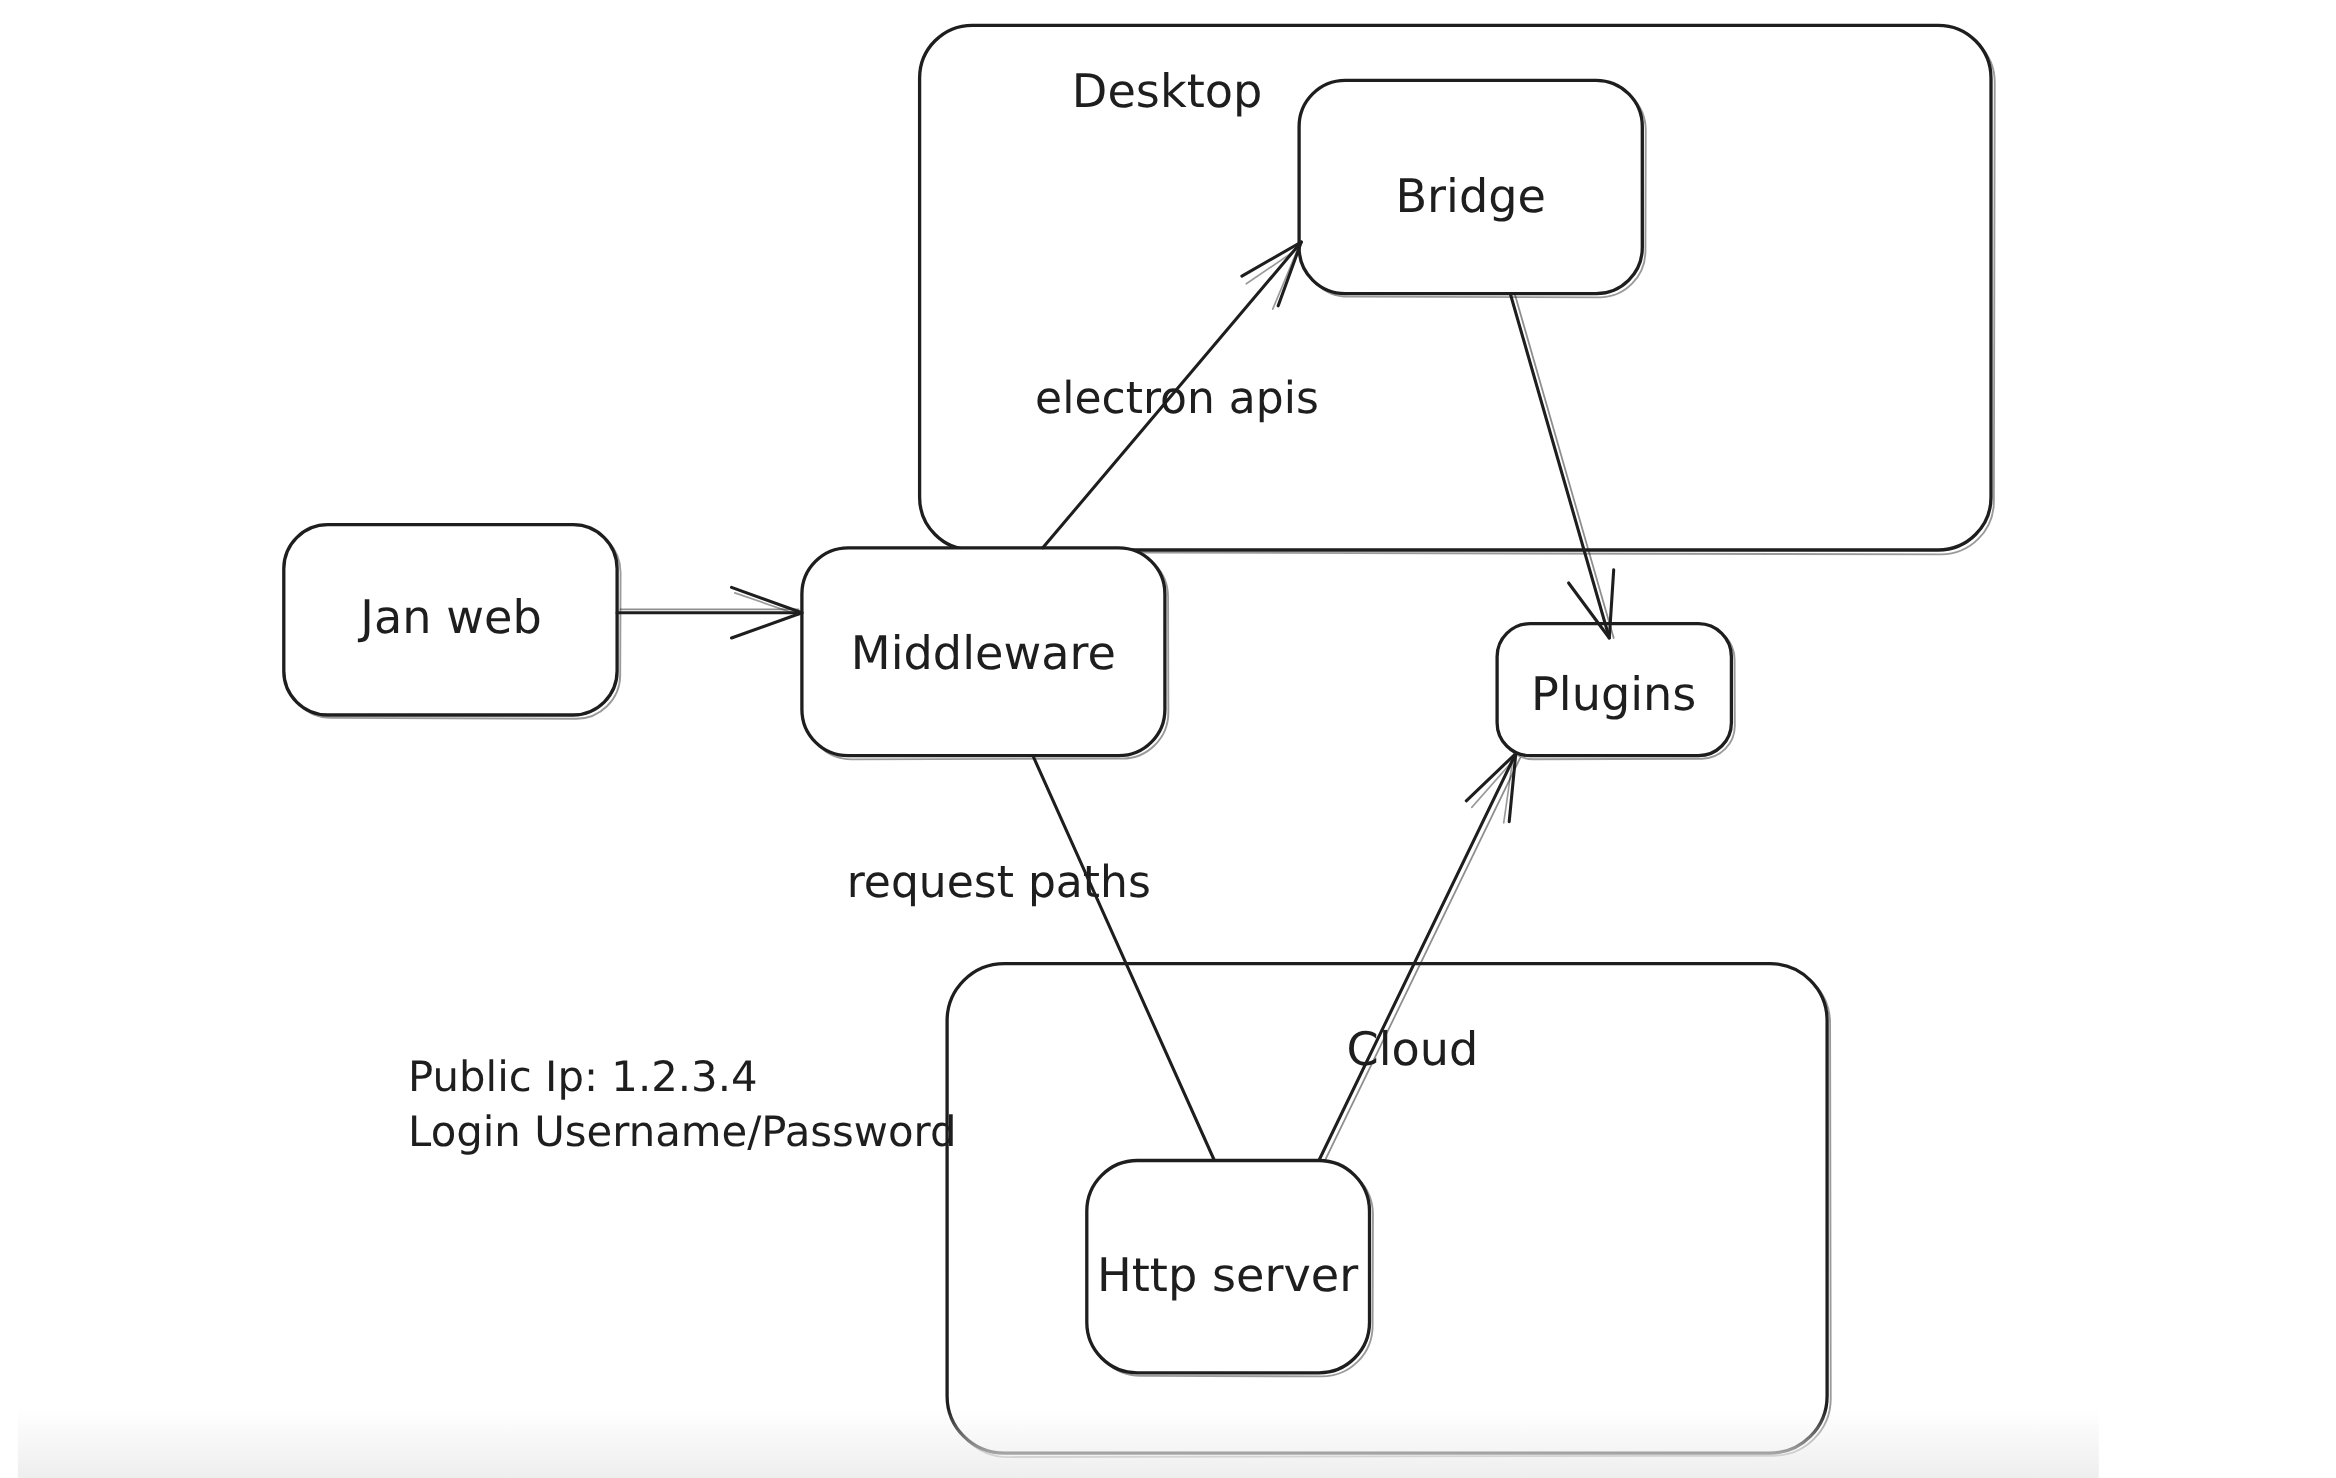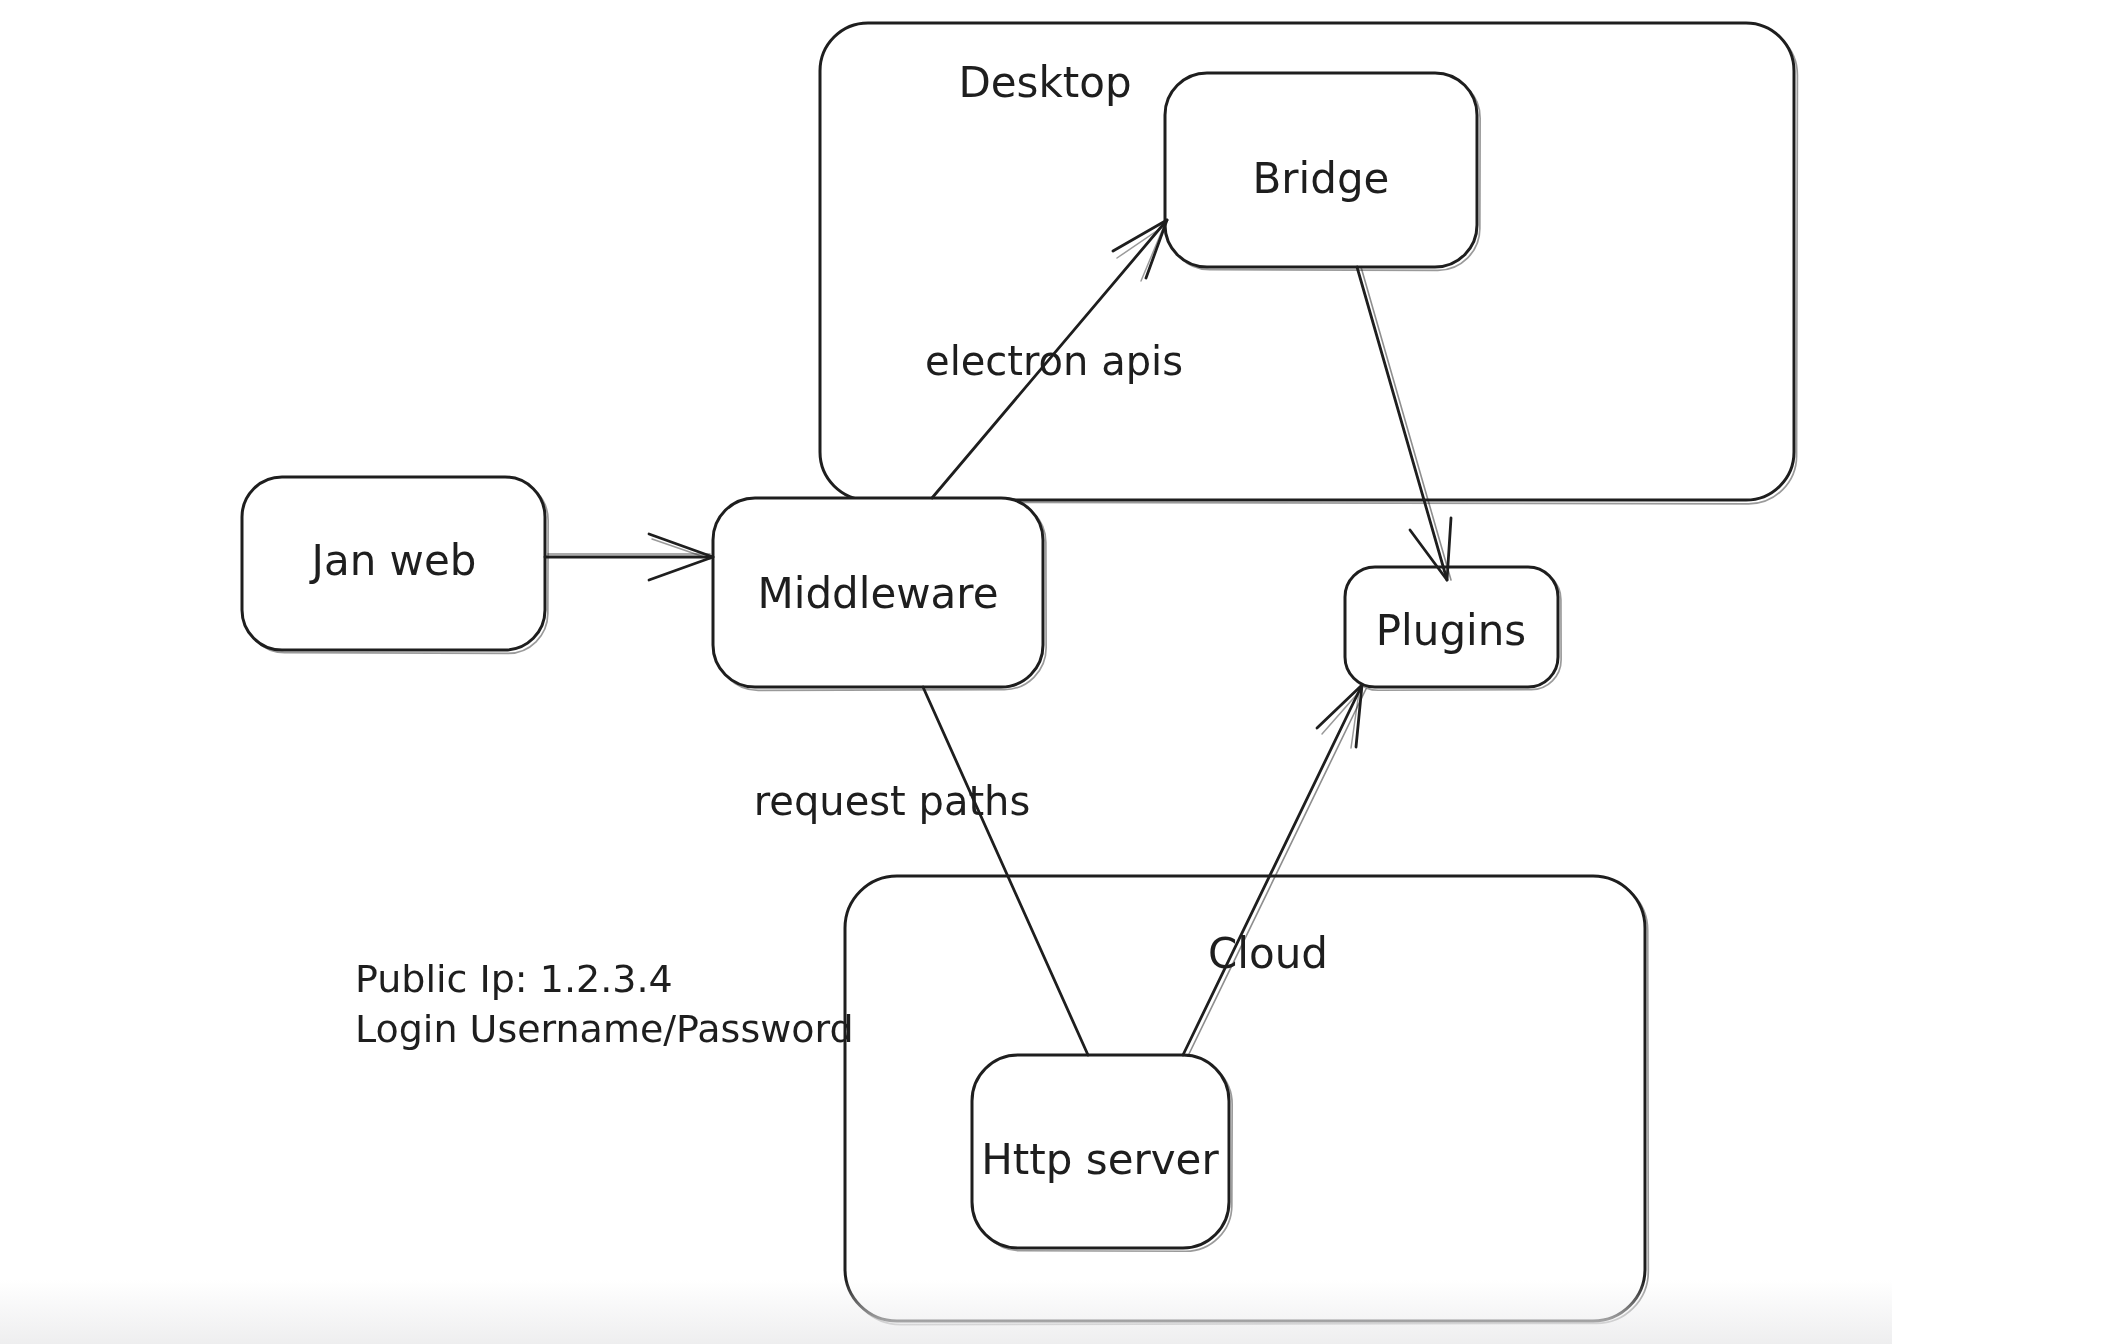--- a/index.html
+++ b/index.html
@@ -6,20 +6,21 @@
     margin: 0;
     padding: 0;
     background: #ffffff;
   }
   .viewport {
     position: relative;
     width: 1892px;
     height: 1344px;
     overflow: hidden;
     background: #ffffff;
+    margin-left: 16px;
   }
   svg.diagram {
     position: absolute;
     left: 0;
     top: 0;
     display: block;
   }
   .shape {
     fill: #ffffff;
     stroke: #1e1e1e;

